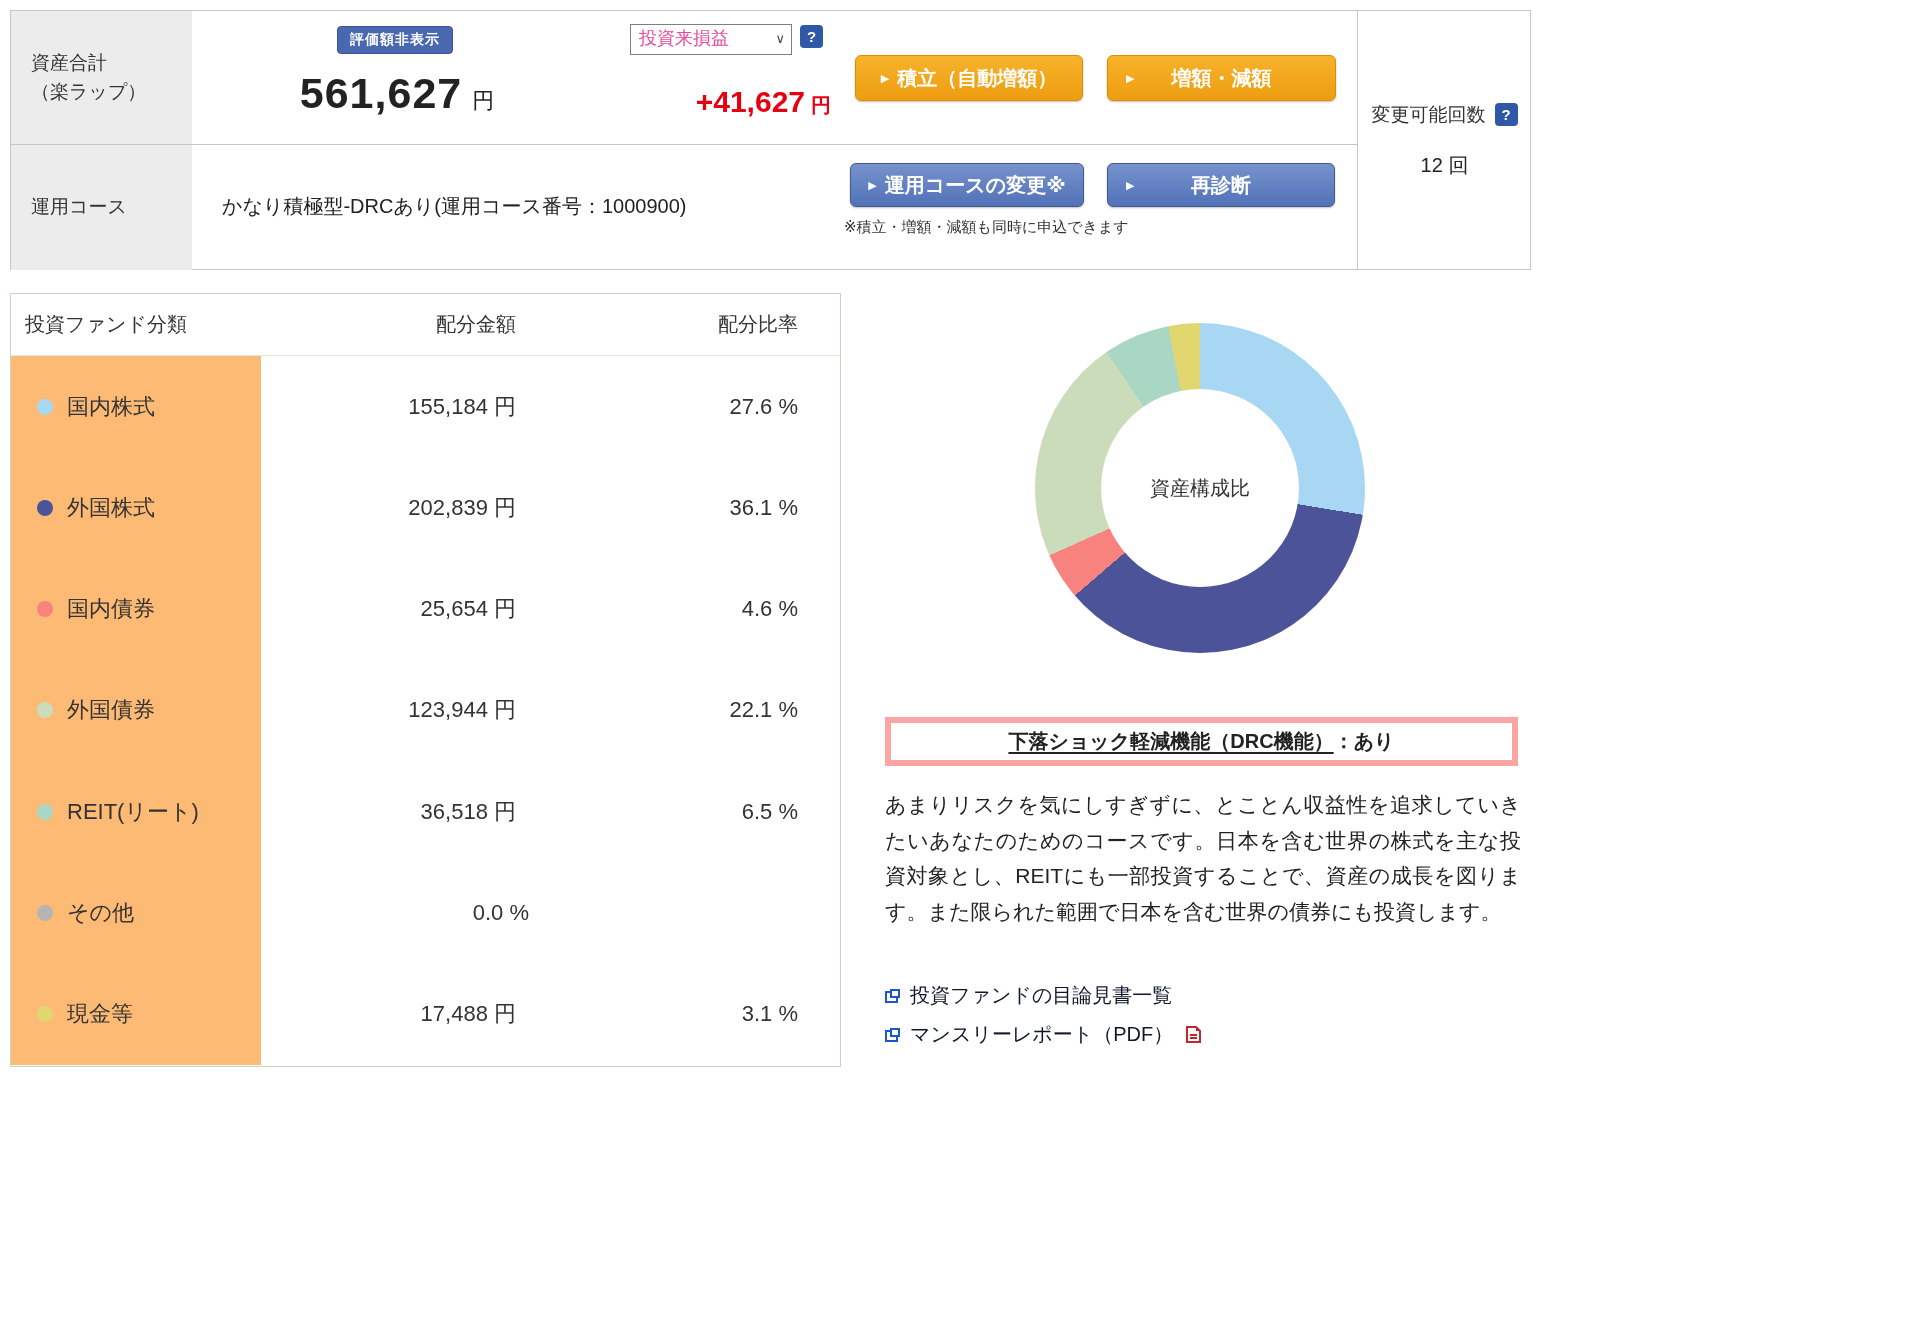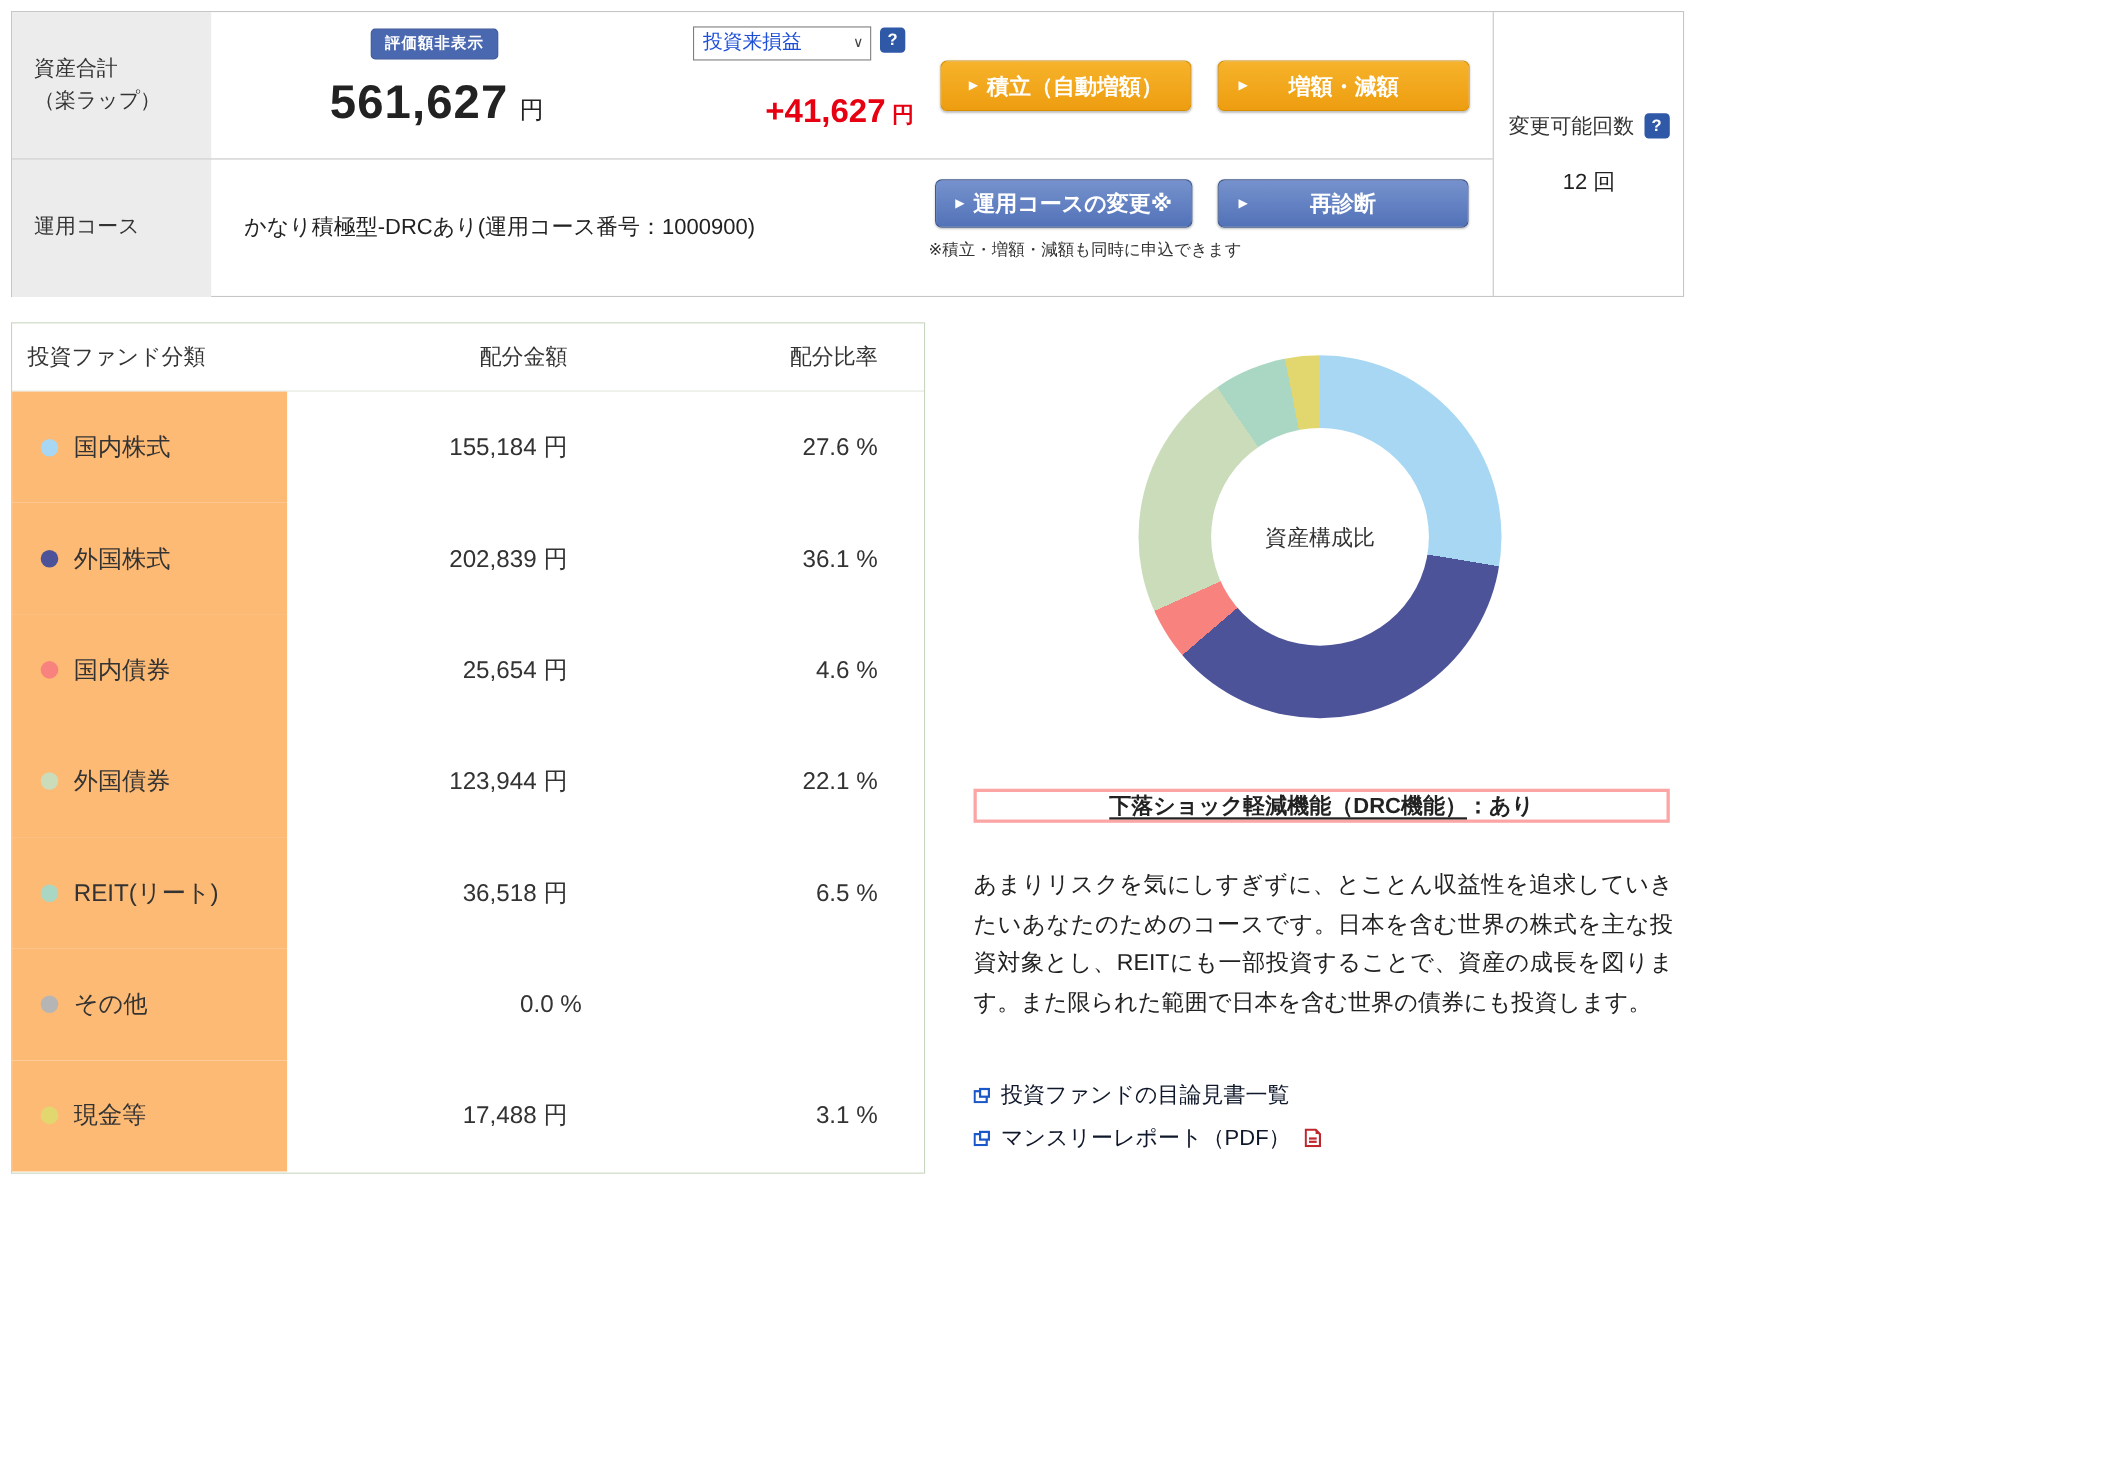--- a/index.html
+++ b/index.html
@@ -33,21 +33,21 @@
   .total-amount-wrap {
     position:absolute; left:181px; top:58px; width:410px; text-align:center;
     color:#222;
   }
   .total-amount { font-size:43px; font-weight:bold; letter-spacing:1px; }
   .total-unit { font-size:22px; margin-left:10px; font-weight:normal; }
 
   .select-wrap { position:absolute; left:619px; top:13px; width:162px; height:31px; }
   .profit-select {
     width:100%; height:100%; font-size:18px; font-family:inherit;
-    border:1px solid #7f7f7f; background:#fff; color:#1d4ed8;
+    border:1px solid #7f7f7f; background:#fff; color:#ec4899;
     appearance:none; -webkit-appearance:none; padding:0 26px 4px 8px; border-radius:0;
   }
   .select-wrap::after {
     content:"∨"; position:absolute; right:7px; top:7px; font-size:13px; color:#444; pointer-events:none;
   }
   .help-icon {
     background:#2f58a7; color:#fff; font-weight:bold; font-size:15px;
     width:23px; height:23px; border-radius:4px; display:flex; align-items:center; justify-content:center;
     cursor:pointer; flex:0 0 auto;
   }
@@ -123,22 +123,22 @@
   .donut-wrap { position:absolute; left:1035px; top:323px; width:330px; height:330px; }
   .donut { width:330px; height:330px; border-radius:50%; }
   .donut-hole {
     position:absolute; left:66px; top:66px; width:198px; height:198px; border-radius:50%;
     background:#fff; display:flex; align-items:center; justify-content:center;
     font-size:20px; color:#333;
   }
 
   
   .drc-box {
-    position:absolute; left:885px; top:717px; width:633px; height:31px;
-    border:3px solid #fca5a5; display:flex; align-items:center; justify-content:center;
+    position:absolute; left:885px; top:717px; width:633px; height:49px;
+    border:6px solid #fca5a5; display:flex; align-items:center; justify-content:center;
     font-size:20px; font-weight:bold; color:#222;
   }
   .drc-underline { text-decoration:underline; text-underline-offset:4px; }
 
   .course-desc {
     position:absolute; left:885px; top:787px; width:636px;
     font-size:21px; line-height:1.7; color:#222; text-align:justify;
   }
 
   .links { position:absolute; left:885px; top:982px; display:flex; flex-direction:column; gap:12px; }

